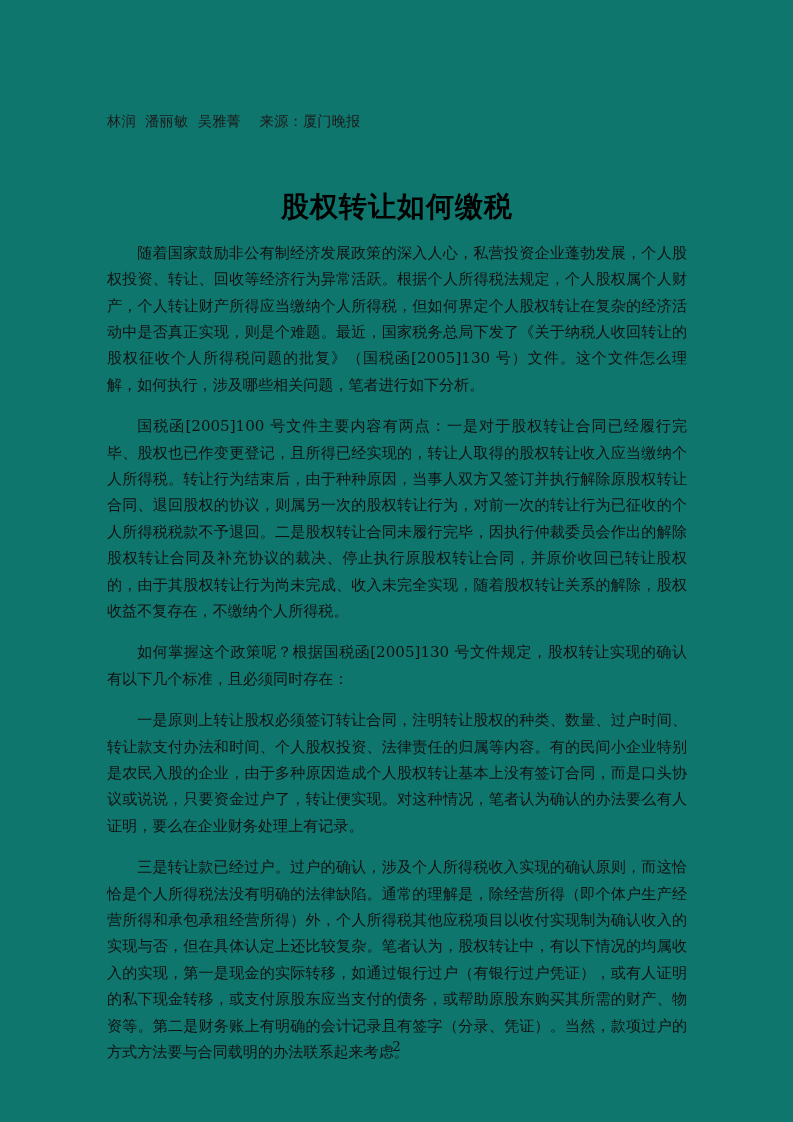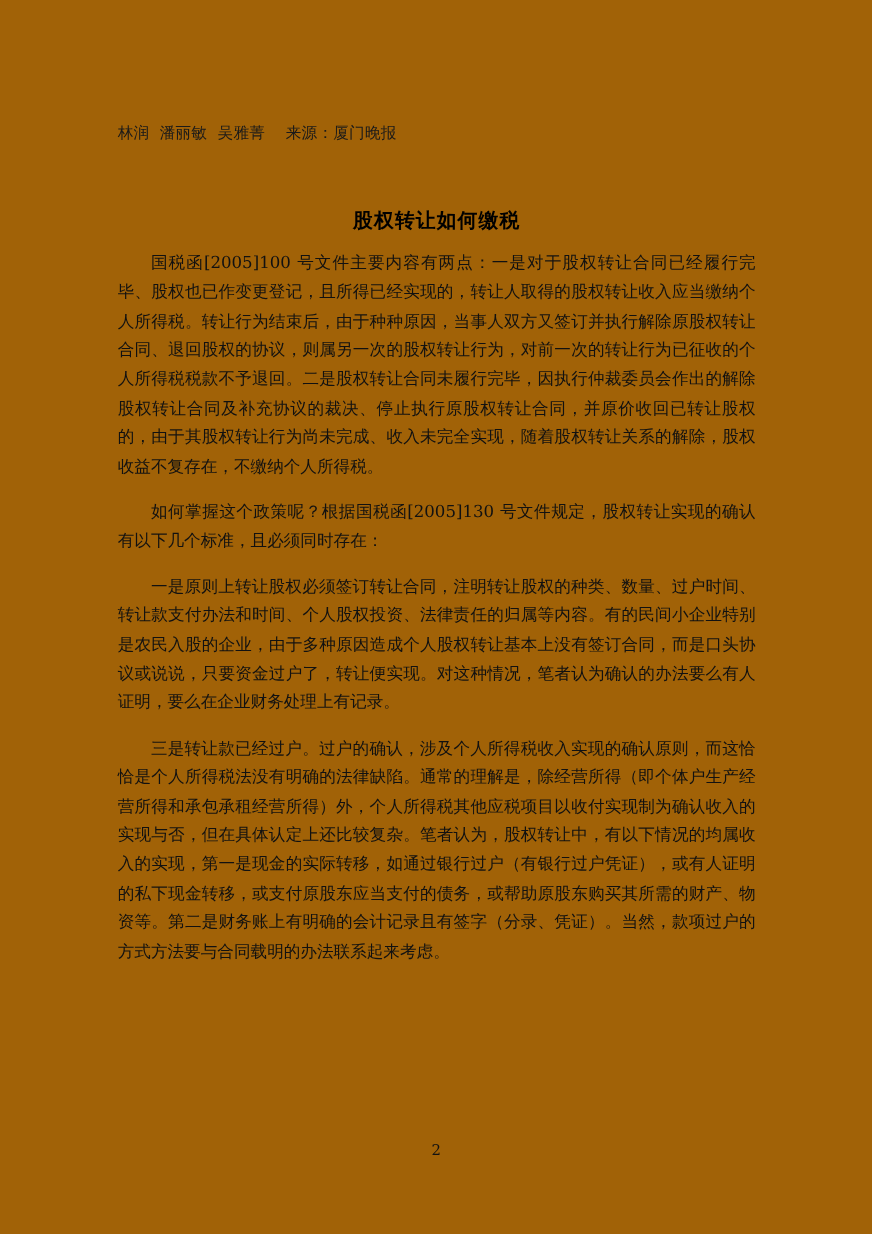--- a/index.html
+++ b/index.html
@@ -9,21 +9,21 @@
     background: #ffffff;
   }
   body {
     font-family: "DejaVu Serif", "Liberation Serif", serif;
     color: #000000;
   }
   .page {
     position: relative;
     width: 793px;
     height: 1122px;
-    background: #a16207;
+    background: #0f766e;
     box-sizing: border-box;
     overflow: hidden;
   }
   .content {
     position: absolute;
     left: 107px;
     top: 0;
     width: 580px;
   }
   .byline {
@@ -32,21 +32,21 @@
     font-size: 14.2px;
     line-height: 1.6;
     letter-spacing: 0.2px;
     white-space: pre;
     color: #1a1a1a;
   }
   .doc-title {
     margin: 0;
     padding-top: 55px;
     text-align: center;
-    font-size: 18px;
+    font-size: 28px;
     font-weight: bold;
     letter-spacing: 1px;
     color: #000000;
   }
   .body-block {
     padding-top: 14px;
   }
   p.para {
     margin: 0 0 15px 0;
     font-size: 15.1px;
@@ -74,20 +74,21 @@
 <body>
 
 <div class="page">
   <div class="content">
 
     <div class="byline">林润  潘丽敏  吴雅菁    来源：厦门晚报</div>
 
     <h1 class="doc-title">股权转让如何缴税</h1>
 
     <div class="body-block">
+      <p class="para">随着国家鼓励非公有制经济发展政策的深入人心，私营投资企业蓬勃发展，个人股权投资、转让、回收等经济行为异常活跃。根据个人所得税法规定，个人股权属个人财产，个人转让财产所得应当缴纳个人所得税，但如何界定个人股权转让在复杂的经济活动中是否真正实现，则是个难题。最近，国家税务总局下发了《关于纳税人收回转让的股权征收个人所得税问题的批复》（国税函[2005]130 号）文件。这个文件怎么理解，如何执行，涉及哪些相关问题，笔者进行如下分析。</p>
       <p class="para">国税函[2005]100 号文件主要内容有两点：一是对于股权转让合同已经履行完毕、股权也已作变更登记，且所得已经实现的，转让人取得的股权转让收入应当缴纳个人所得税。转让行为结束后，由于种种原因，当事人双方又签订并执行解除原股权转让合同、退回股权的协议，则属另一次的股权转让行为，对前一次的转让行为已征收的个人所得税税款不予退回。二是股权转让合同未履行完毕，因执行仲裁委员会作出的解除股权转让合同及补充协议的裁决、停止执行原股权转让合同，并原价收回已转让股权的，由于其股权转让行为尚未完成、收入未完全实现，随着股权转让关系的解除，股权收益不复存在，不缴纳个人所得税。</p>
       <p class="para">如何掌握这个政策呢？根据国税函[2005]130 号文件规定，股权转让实现的确认有以下几个标准，且必须同时存在：</p>
       <p class="para">一是原则上转让股权必须签订转让合同，注明转让股权的种类、数量、过户时间、转让款支付办法和时间、个人股权投资、法律责任的归属等内容。有的民间小企业特别是农民入股的企业，由于多种原因造成个人股权转让基本上没有签订合同，而是口头协议或说说，只要资金过户了，转让便实现。对这种情况，笔者认为确认的办法要么有人证明，要么在企业财务处理上有记录。</p>
       <p class="para">三是转让款已经过户。过户的确认，涉及个人所得税收入实现的确认原则，而这恰恰是个人所得税法没有明确的法律缺陷。通常的理解是，除经营所得（即个体户生产经营所得和承包承租经营所得）外，个人所得税其他应税项目以收付实现制为确认收入的实现与否，但在具体认定上还比较复杂。笔者认为，股权转让中，有以下情况的均属收入的实现，第一是现金的实际转移，如通过银行过户（有银行过户凭证），或有人证明的私下现金转移，或支付原股东应当支付的债务，或帮助原股东购买其所需的财产、物资等。第二是财务账上有明确的会计记录且有签字（分录、凭证）。当然，款项过户的方式方法要与合同载明的办法联系起来考虑。</p>
 
     </div>
 
   </div>
 
   <div class="page-number">2</div>

